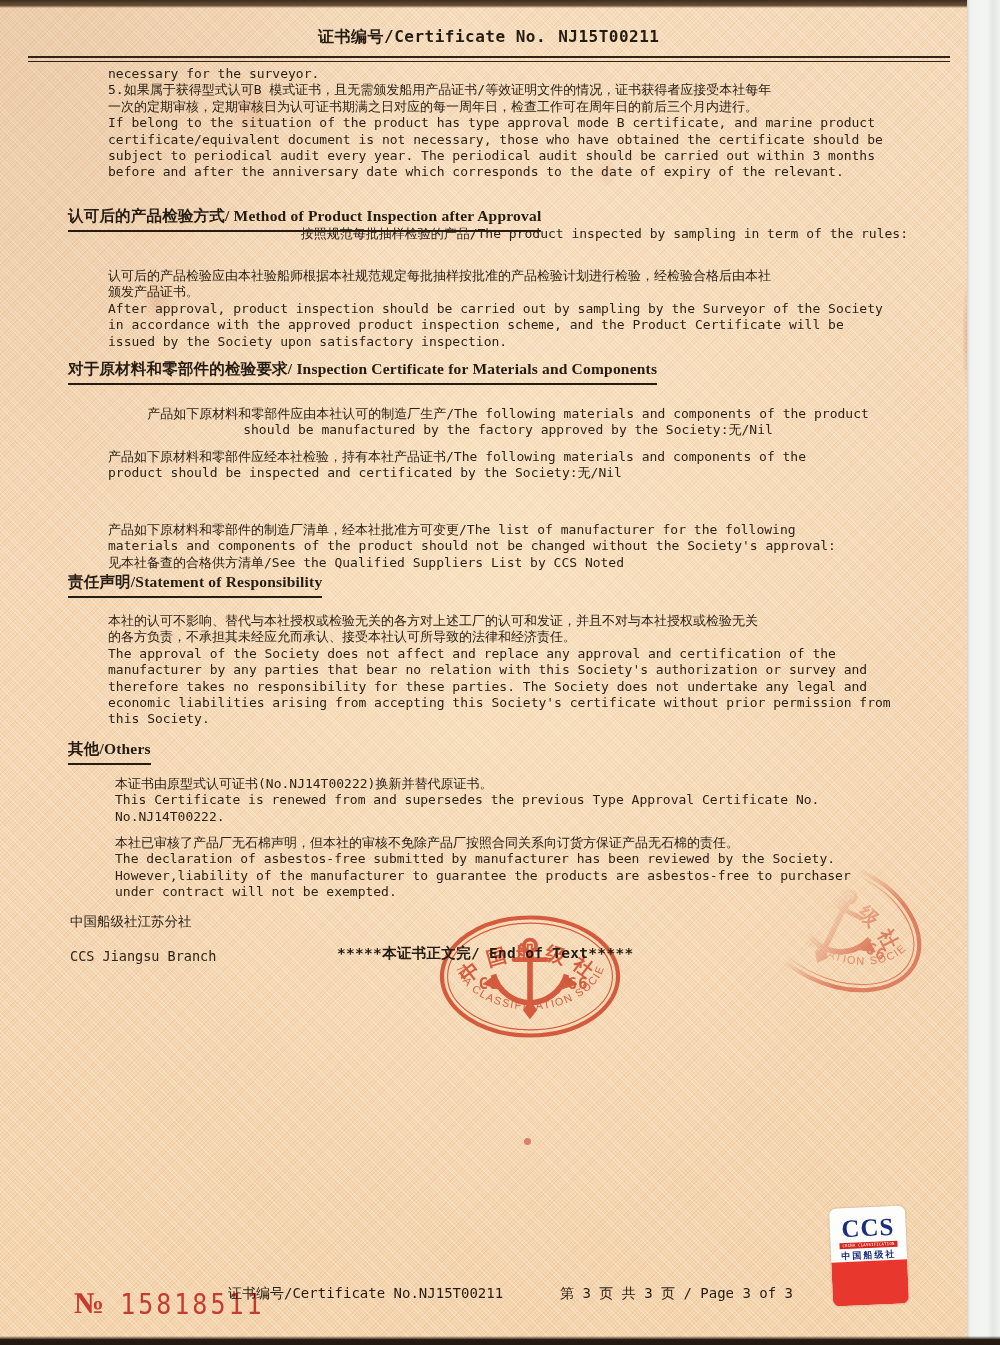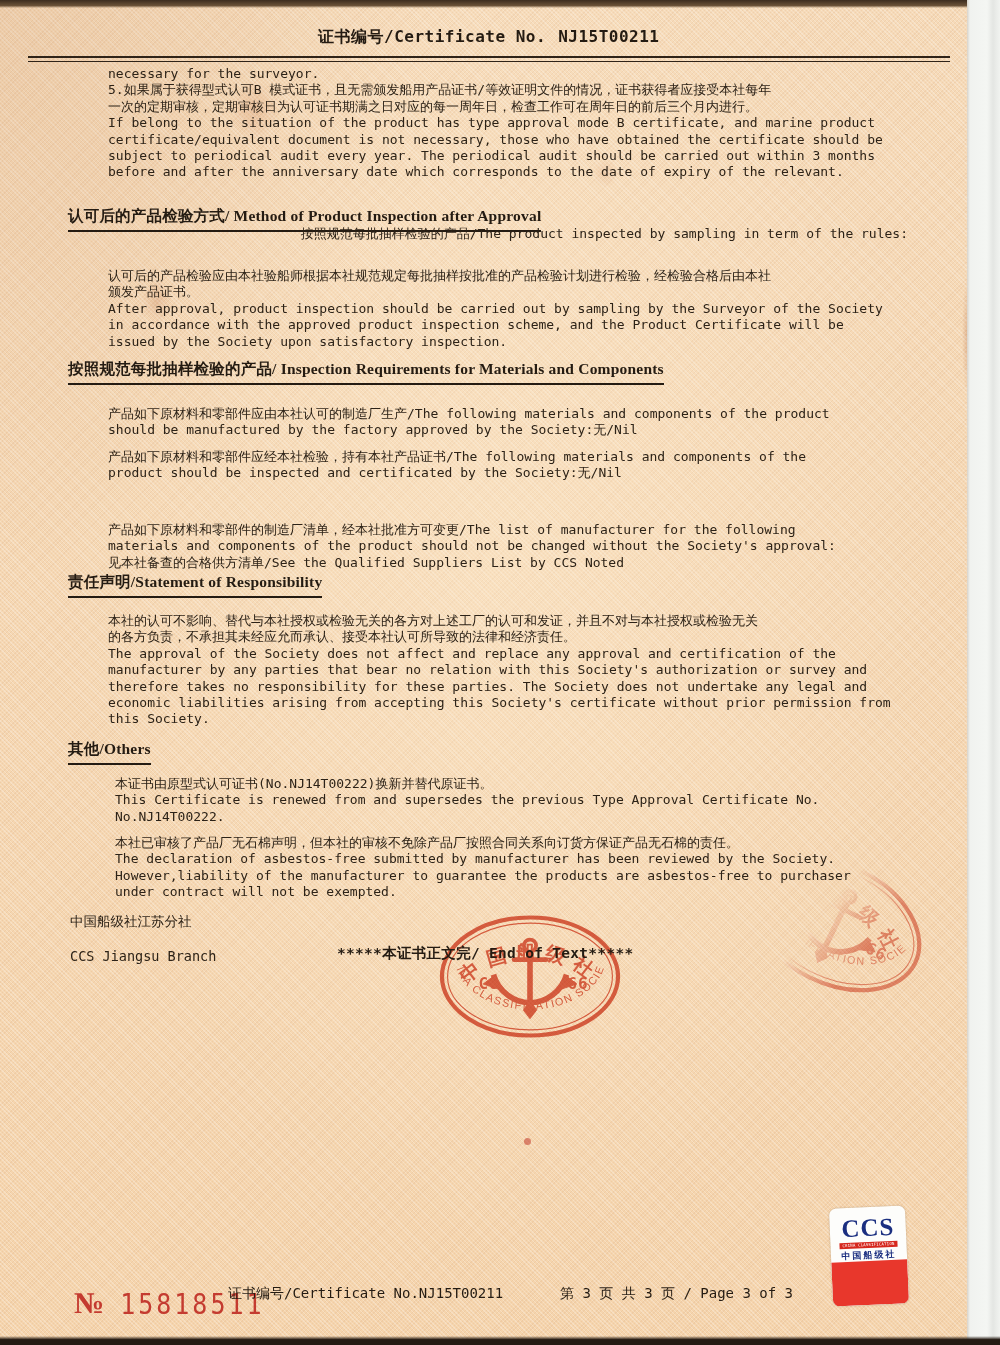--- a/index.html
+++ b/index.html
@@ -121,22 +121,22 @@
 before and after the anniversary date which corresponds to the date of expiry of the relevant.</div>
 
   <div class="sec-head" style="left:68px;top:206px;">认可后的产品检验方式/ Method of Product Inspection after Approval</div>
   <div class="para" style="left:108px;top:226px;width:800px;text-align:right;">按照规范每批抽样检验的产品/The product inspected by sampling in term of the rules:</div>
   <div class="para" style="left:108px;top:268px;width:800px;">认可后的产品检验应由本社验船师根据本社规范规定每批抽样按批准的产品检验计划进行检验，经检验合格后由本社
 颁发产品证书。
 After approval, product inspection should be carried out by sampling by the Surveyor of the Society
 in accordance with the approved product inspection scheme, and the Product Certificate will be
 issued by the Society upon satisfactory inspection.</div>
 
-  <div class="sec-head" style="left:68px;top:359px;">按照规范每批抽样检验的产品/ Inspection Requirements for Materials and Components</div>
-  <div class="para" style="left:108px;top:406px;width:800px;">产品如下原材料和零部件应由本社认可的制造厂生产/The following materials and components of the product
+  <div class="sec-head" style="left:68px;top:359px;">对于原材料和零部件的检验要求/ Inspection Certificate for Materials and Components</div>
+  <div class="para" style="left:108px;top:406px;width:800px;text-align:center;">产品如下原材料和零部件应由本社认可的制造厂生产/The following materials and components of the product
 should be manufactured by the factory approved by the Society:无/Nil</div>
   <div class="para" style="left:108px;top:449px;width:800px;">产品如下原材料和零部件应经本社检验，持有本社产品证书/The following materials and components of the
 product should be inspected and certificated by the Society:无/Nil</div>
   <div class="para" style="left:108px;top:492px;width:800px;margin-top:30px;">产品如下原材料和零部件的制造厂清单，经本社批准方可变更/The list of manufacturer for the following
 materials and components of the product should not be changed without the Society's approval:
 见本社备查的合格供方清单/See the Qualified Suppliers List by CCS Noted</div>
 
   <div class="sec-head" style="left:68px;top:572px;">责任声明/Statement of Responsibility</div>
   <div class="para" style="left:108px;top:613px;width:810px;">本社的认可不影响、替代与本社授权或检验无关的各方对上述工厂的认可和发证，并且不对与本社授权或检验无关
 的各方负责，不承担其未经应允而承认、接受本社认可所导致的法律和经济责任。

